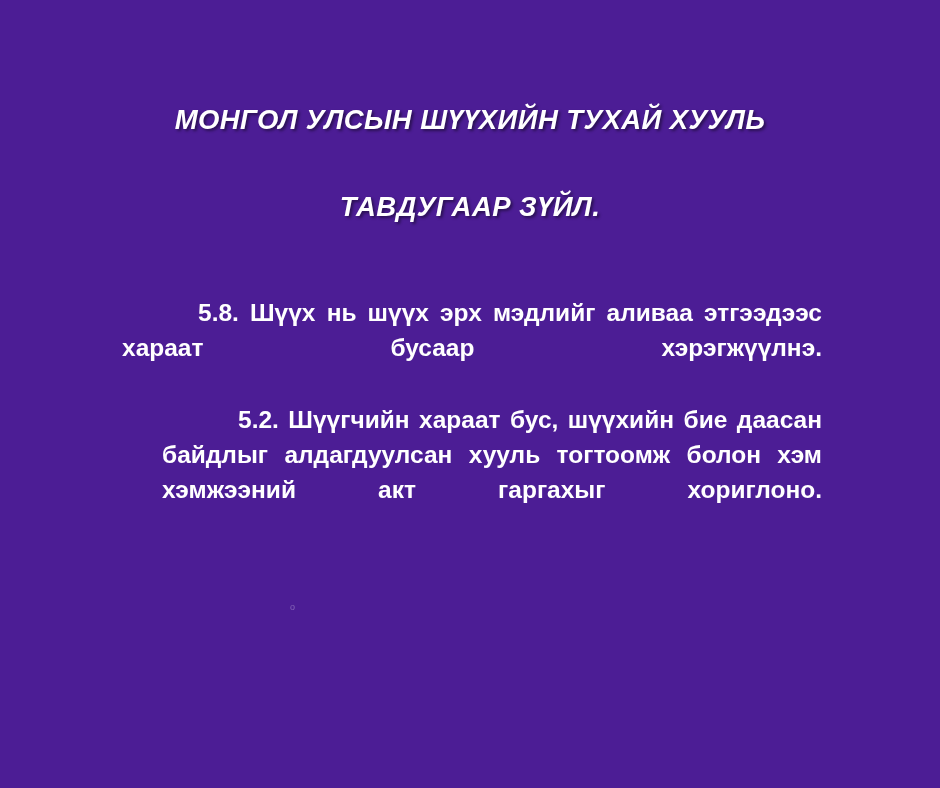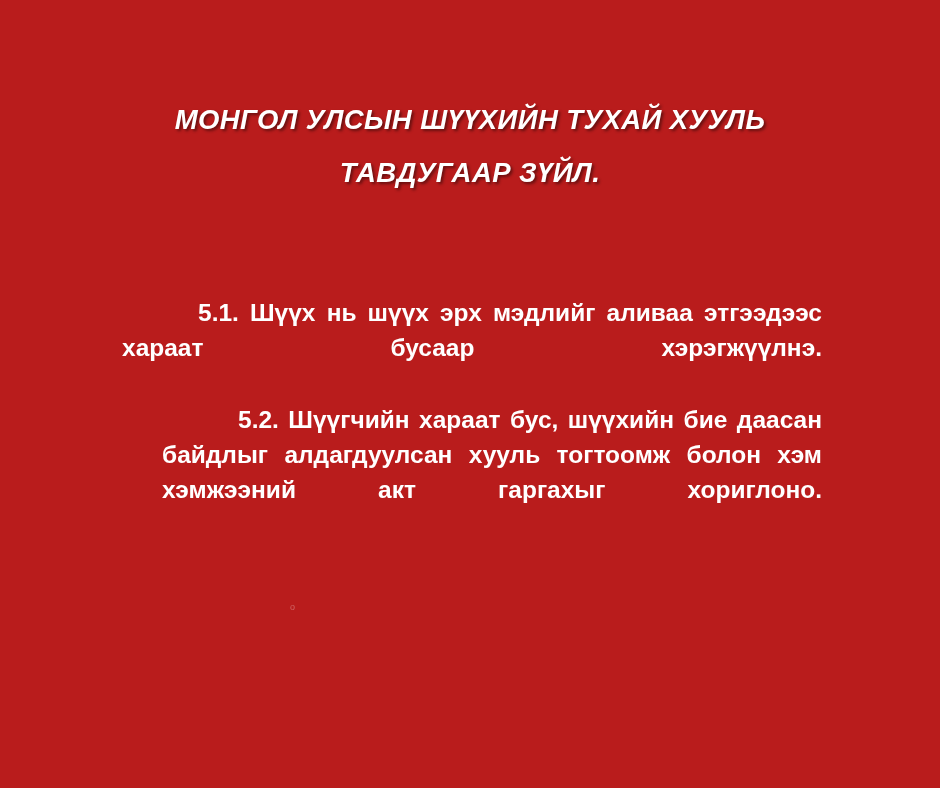--- a/index.html
+++ b/index.html
@@ -11,40 +11,40 @@
     height: 788px;
     background: #1a3282;
     font-family: "Liberation Sans", sans-serif;
     overflow: hidden;
   }
   .slide {
     position: relative;
     width: 940px;
     height: 788px;
     box-sizing: border-box;
-    background: #b91c1c;
+    background: #4c1d95;
   }
   .title-block {
     position: absolute;
     top: 104px;
     left: 0;
     width: 940px;
     text-align: center;
   }
   .title-line {
     color: #ffffff;
     font-weight: bold;
     font-style: italic;
     font-size: 27.5px;
     letter-spacing: 0.4px;
     line-height: 1.15;
     text-shadow: 2px 2px 3px rgba(0,0,0,0.45);
   }
   .title-line.second {
-    margin-top: 21px;
+    margin-top: 55px;
     text-align: center;
   }
   .body-block {
     position: absolute;
     top: 295px;
     left: 122px;
     width: 700px;
   }
   .para {
     color: #ffffff;
@@ -81,19 +81,19 @@
 <body>
 
 <div class="slide">
 
   <div class="title-block">
     <div class="title-line">МОНГОЛ УЛСЫН ШҮҮХИЙН ТУХАЙ ХУУЛЬ</div>
     <div class="title-line second">ТАВДУГААР ЗҮЙЛ.</div>
   </div>
 
   <div class="body-block">
-    <p class="para">5.1. Шүүх нь шүүх эрх мэдлийг аливаа этгээдээс хараат бусаар хэрэгжүүлнэ.</p>
+    <p class="para">5.8. Шүүх нь шүүх эрх мэдлийг аливаа этгээдээс хараат бусаар хэрэгжүүлнэ.</p>
     <p class="para">5.2. Шүүгчийн хараат бус, шүүхийн бие даасан байдлыг алдагдуулсан хууль тогтоомж болон хэм хэмжээний акт гаргахыг хориглоно.</p>
   </div>
 
   <div class="dot-mark">o</div>
 
 </div>
 
 </body></html>

